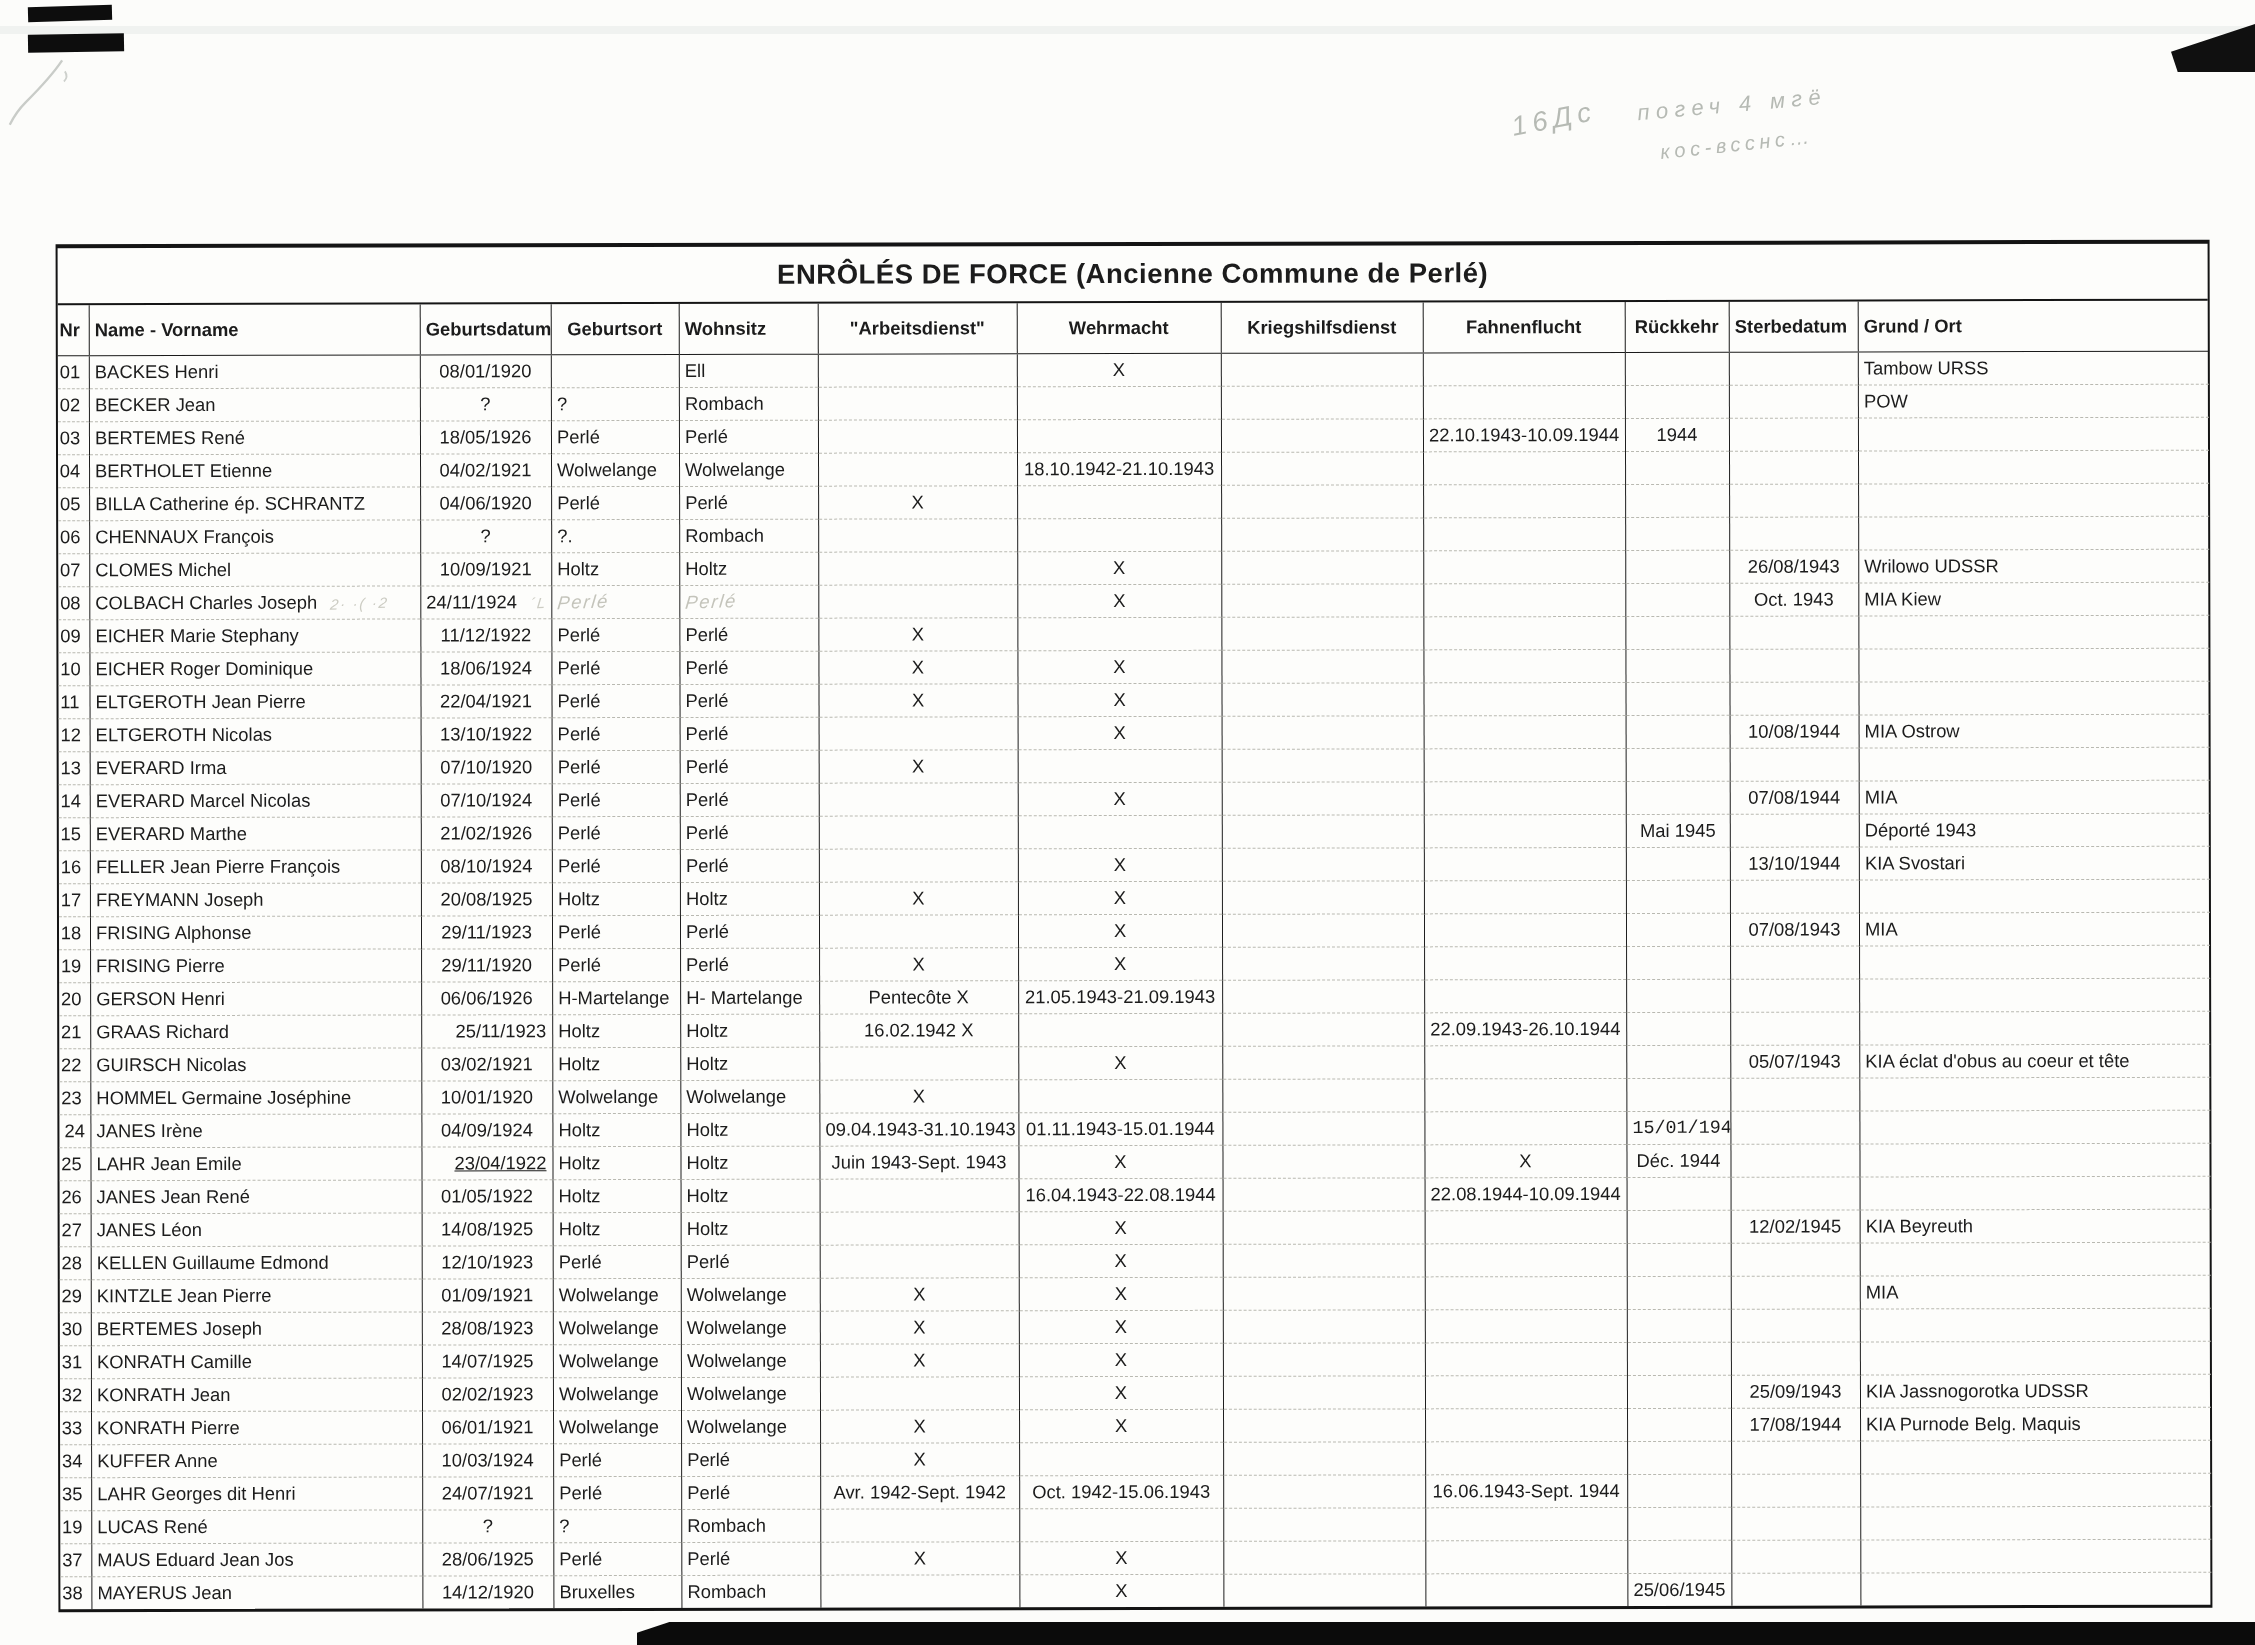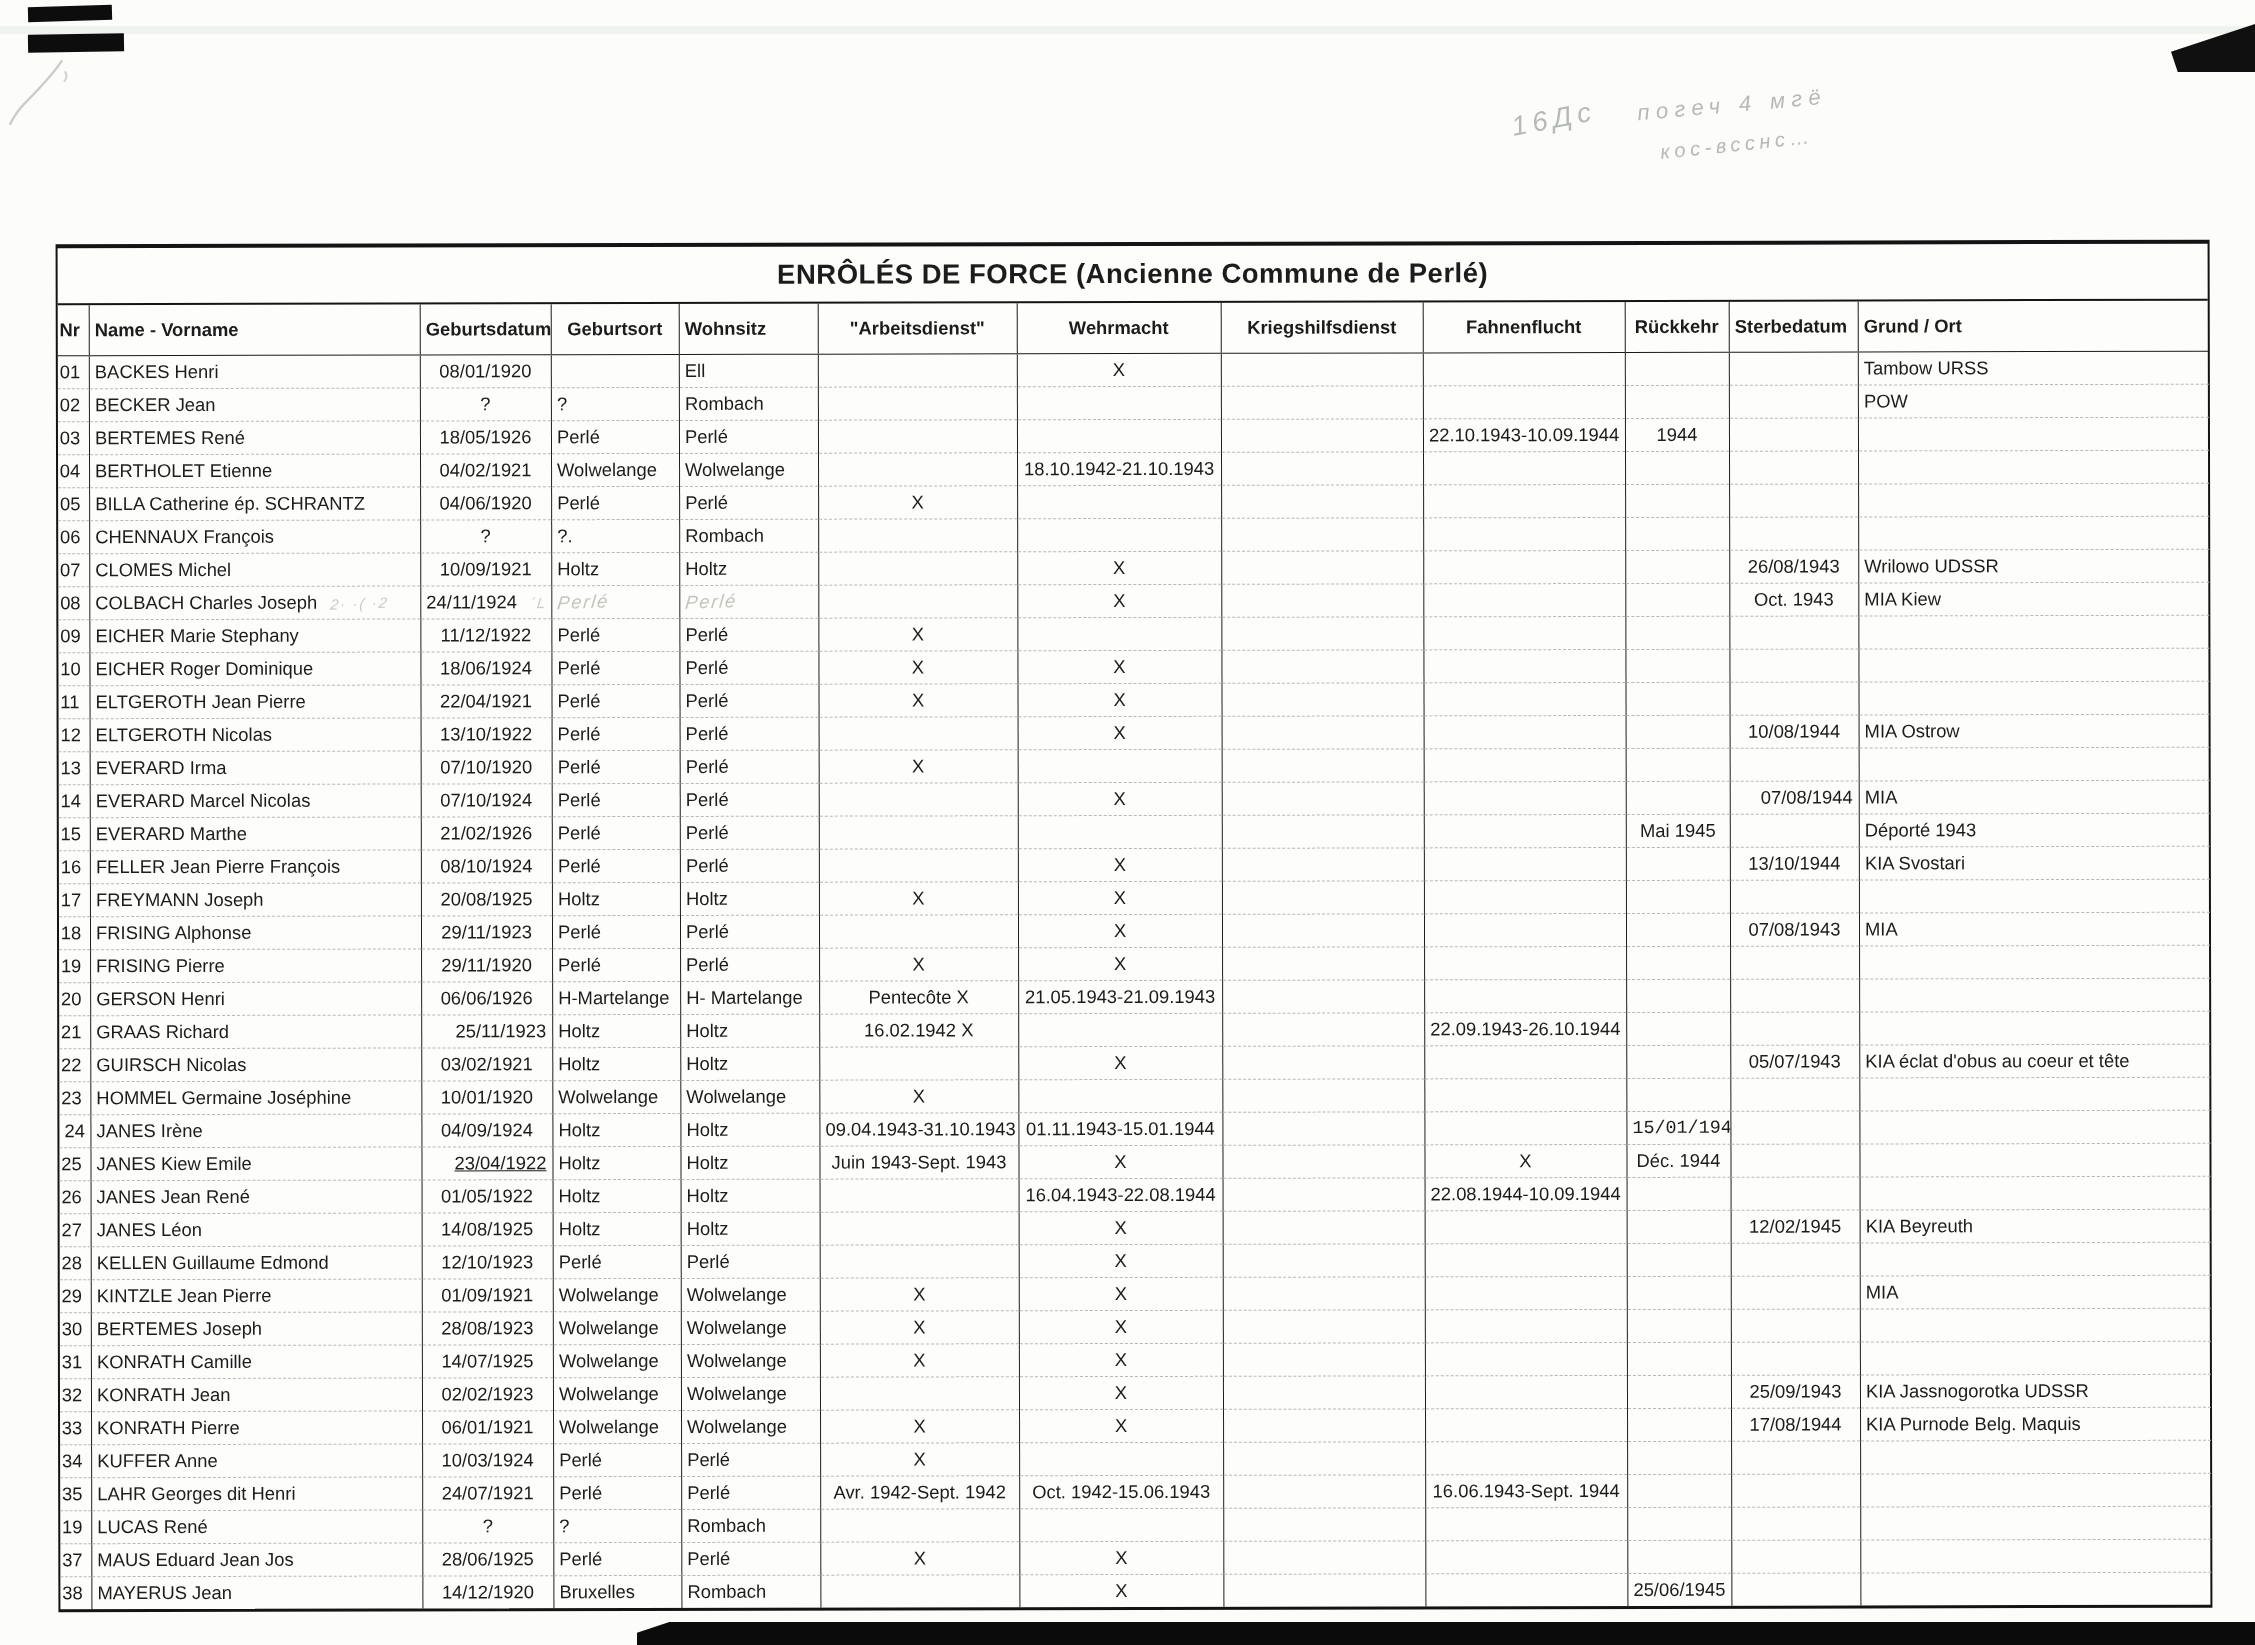--- a/index.html
+++ b/index.html
@@ -292,21 +292,21 @@
             <td style="text-align: left;">14</td>
             <td style="text-align: left;">EVERARD Marcel Nicolas</td>
             <td style="text-align: center;">07/10/1924</td>
             <td style="text-align: left;">Perlé</td>
             <td style="text-align: left;">Perlé</td>
             <td style="text-align: center;"></td>
             <td style="text-align: center;">X</td>
             <td style="text-align: center;"></td>
             <td style="text-align: center;"></td>
             <td style="text-align: center;"></td>
-            <td style="text-align: right;">07/08/1944</td>
+            <td style="text-align: center;">07/08/1944</td>
             <td style="text-align: left;">MIA</td>
           </tr>
           <tr>
             <td style="text-align: left;">15</td>
             <td style="text-align: left;">EVERARD Marthe</td>
             <td style="text-align: center;">21/02/1926</td>
             <td style="text-align: left;">Perlé</td>
             <td style="text-align: left;">Perlé</td>
             <td style="text-align: center;"></td>
             <td style="text-align: center;"></td>
@@ -437,21 +437,21 @@
             <td style="text-align: center;">09.04.1943-31.10.1943</td>
             <td style="text-align: center;">01.11.1943-15.01.1944</td>
             <td style="text-align: center;"></td>
             <td style="text-align: center;"></td>
             <td style="text-align: center; font-family: Liberation Mono, monospace;">15/01/1944</td>
             <td style="text-align: center;"></td>
             <td style="text-align: left;"></td>
           </tr>
           <tr>
             <td style="text-align: left;">25</td>
-            <td style="text-align: left;">JANES Kiew Emile</td>
+            <td style="text-align: left;">LAHR Jean Emile</td>
             <td style="text-align: right; text-decoration: underline;">23/04/1922</td>
             <td style="text-align: left;">Holtz</td>
             <td style="text-align: left;">Holtz</td>
             <td style="text-align: center;">Juin 1943-Sept. 1943</td>
             <td style="text-align: center;">X</td>
             <td style="text-align: center;"></td>
             <td style="text-align: center;">X</td>
             <td style="text-align: center;">Déc. 1944</td>
             <td style="text-align: center;"></td>
             <td style="text-align: left;"></td>

